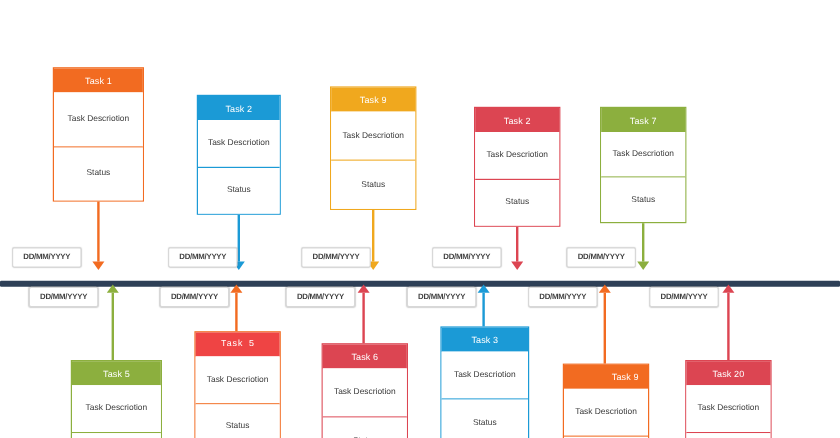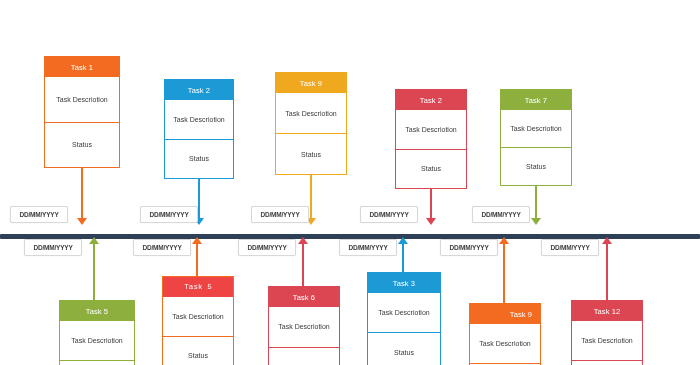--- a/index.html
+++ b/index.html
@@ -187,21 +187,21 @@
       <div class="date-chip" style="left: 339px; top: 191px; width: 58px;">DD/MM/YYYY</div>
       <div class="task-card" style="left: 469px; top: 255px; width: 72px; height: 100px; border-color: rgb(242, 107, 33);">
         <div class="task-header" style="background: rgb(242, 107, 33); padding-left: 32px;">Task 9</div>
         <div class="task-desc" style="border-bottom-color: rgb(242, 107, 33);">Task Descriotion</div>
         <div class="task-status">Status</div>
       </div>
       <div class="connector" style="left: 503px; top: 196px; height: 59px; background: rgb(242, 107, 33);"></div>
       <div class="arrowhead up" style="left: 499px; top: 189px; border-bottom-color: rgb(242, 107, 33);"></div>
       <div class="date-chip" style="left: 440px; top: 191px; width: 58px;">DD/MM/YYYY</div>
       <div class="task-card" style="left: 571px; top: 252px; width: 72px; height: 100px; border-color: rgb(220, 69, 82);">
-        <div class="task-header" style="background: rgb(220, 69, 82);">Task 12</div>
+        <div class="task-header" style="background: rgb(220, 69, 82);">Task 20</div>
         <div class="task-desc" style="border-bottom-color: rgb(220, 69, 82);">Task Descriotion</div>
         <div class="task-status">Status</div>
       </div>
       <div class="connector" style="left: 606px; top: 196px; height: 56px; background: rgb(220, 69, 82);"></div>
       <div class="arrowhead up" style="left: 602px; top: 189px; border-bottom-color: rgb(220, 69, 82);"></div>
       <div class="date-chip" style="left: 541px; top: 191px; width: 58px;">DD/MM/YYYY</div>
     </div>
 
 </div>
 

